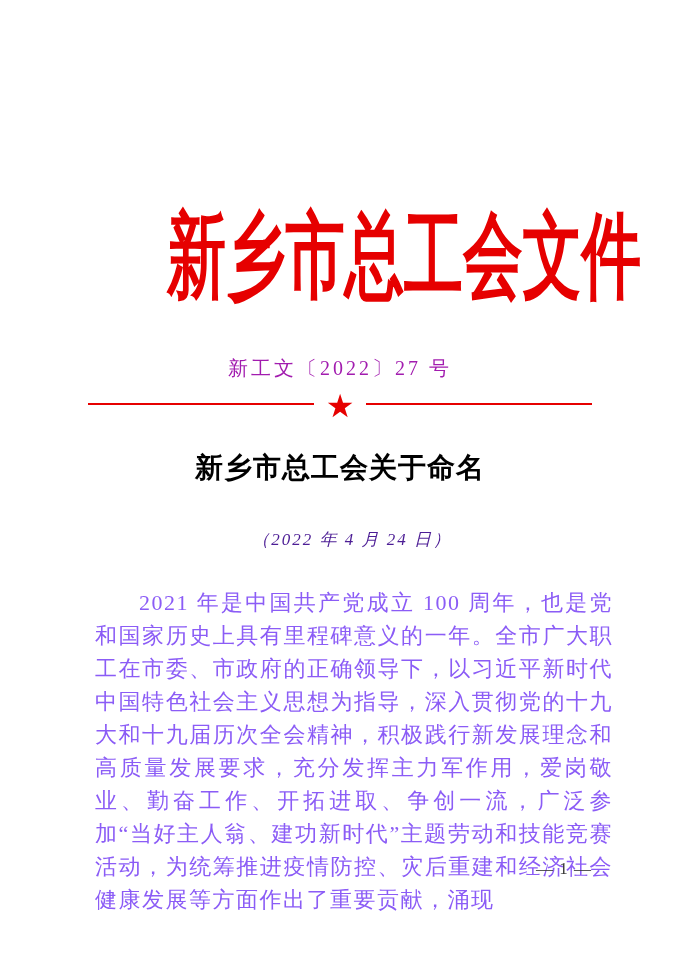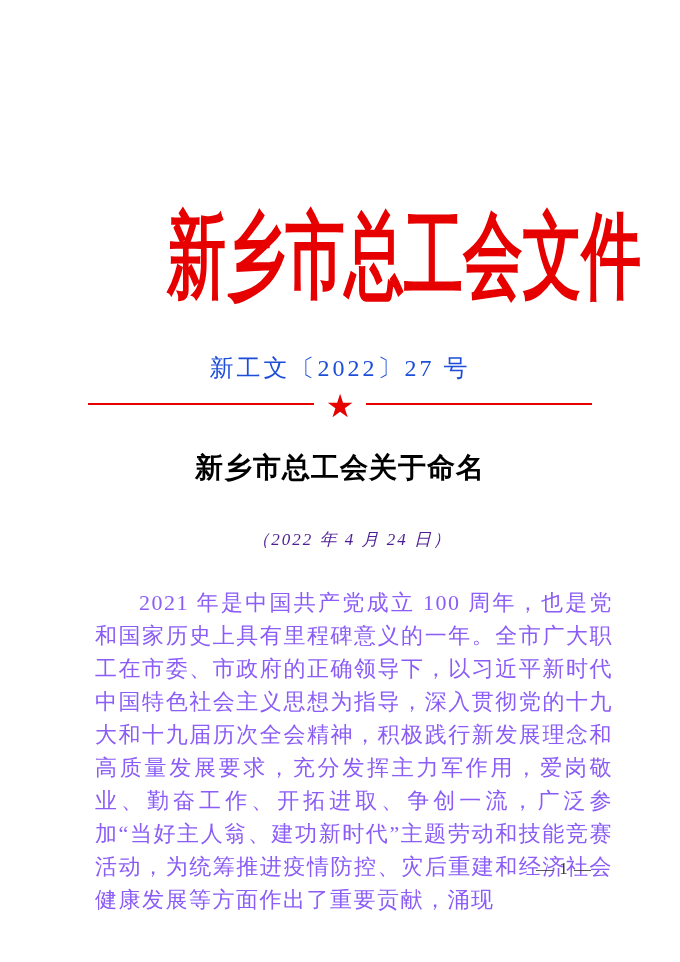--- a/index.html
+++ b/index.html
@@ -43,24 +43,24 @@
     letter-spacing: 0px;
   }
 
   
   .doc-number {
     position: absolute;
     top: 353px;
     left: 0;
     width: 100%;
     text-align: center;
-    font-size: 24px;
+    font-size: 20px;
     line-height: 30px;
     letter-spacing: 3px;
-    color: #1d4ed8;
+    color: #a21caf;
   }
 
   
   .divider {
     position: absolute;
     top: 388px;
     left: 88px;
     width: 504px;
     height: 32px;
     display: flex;

